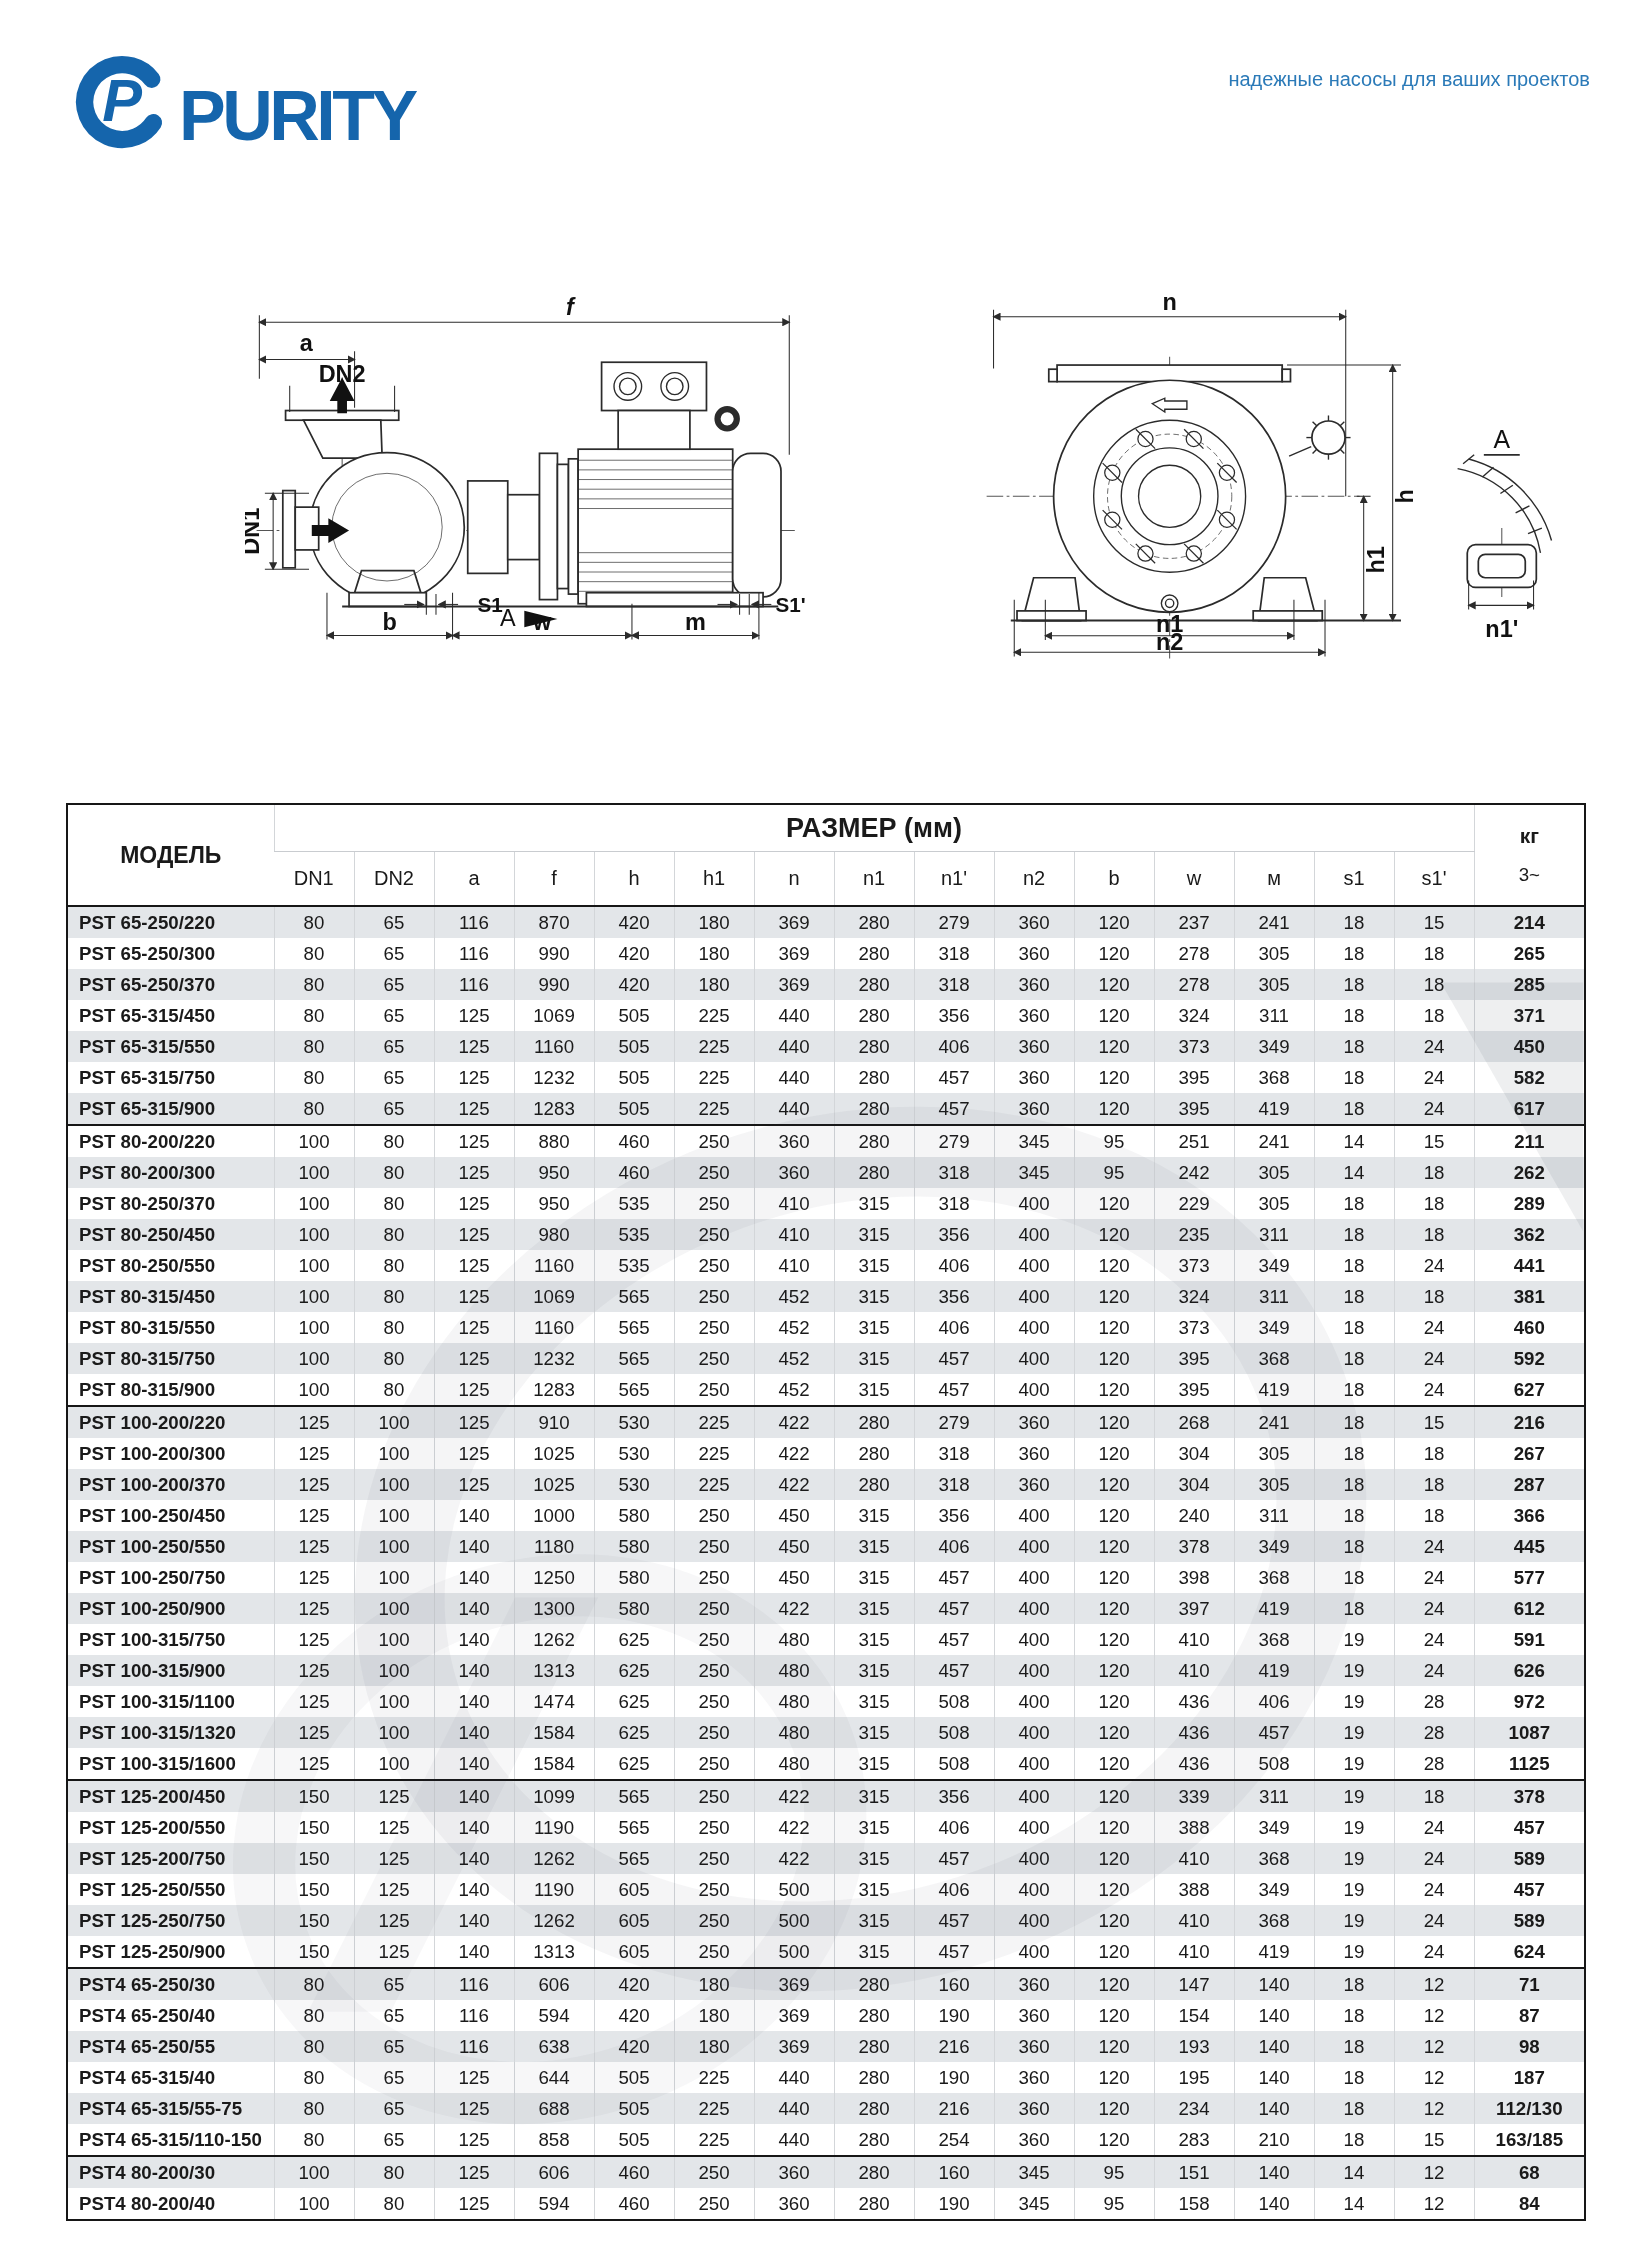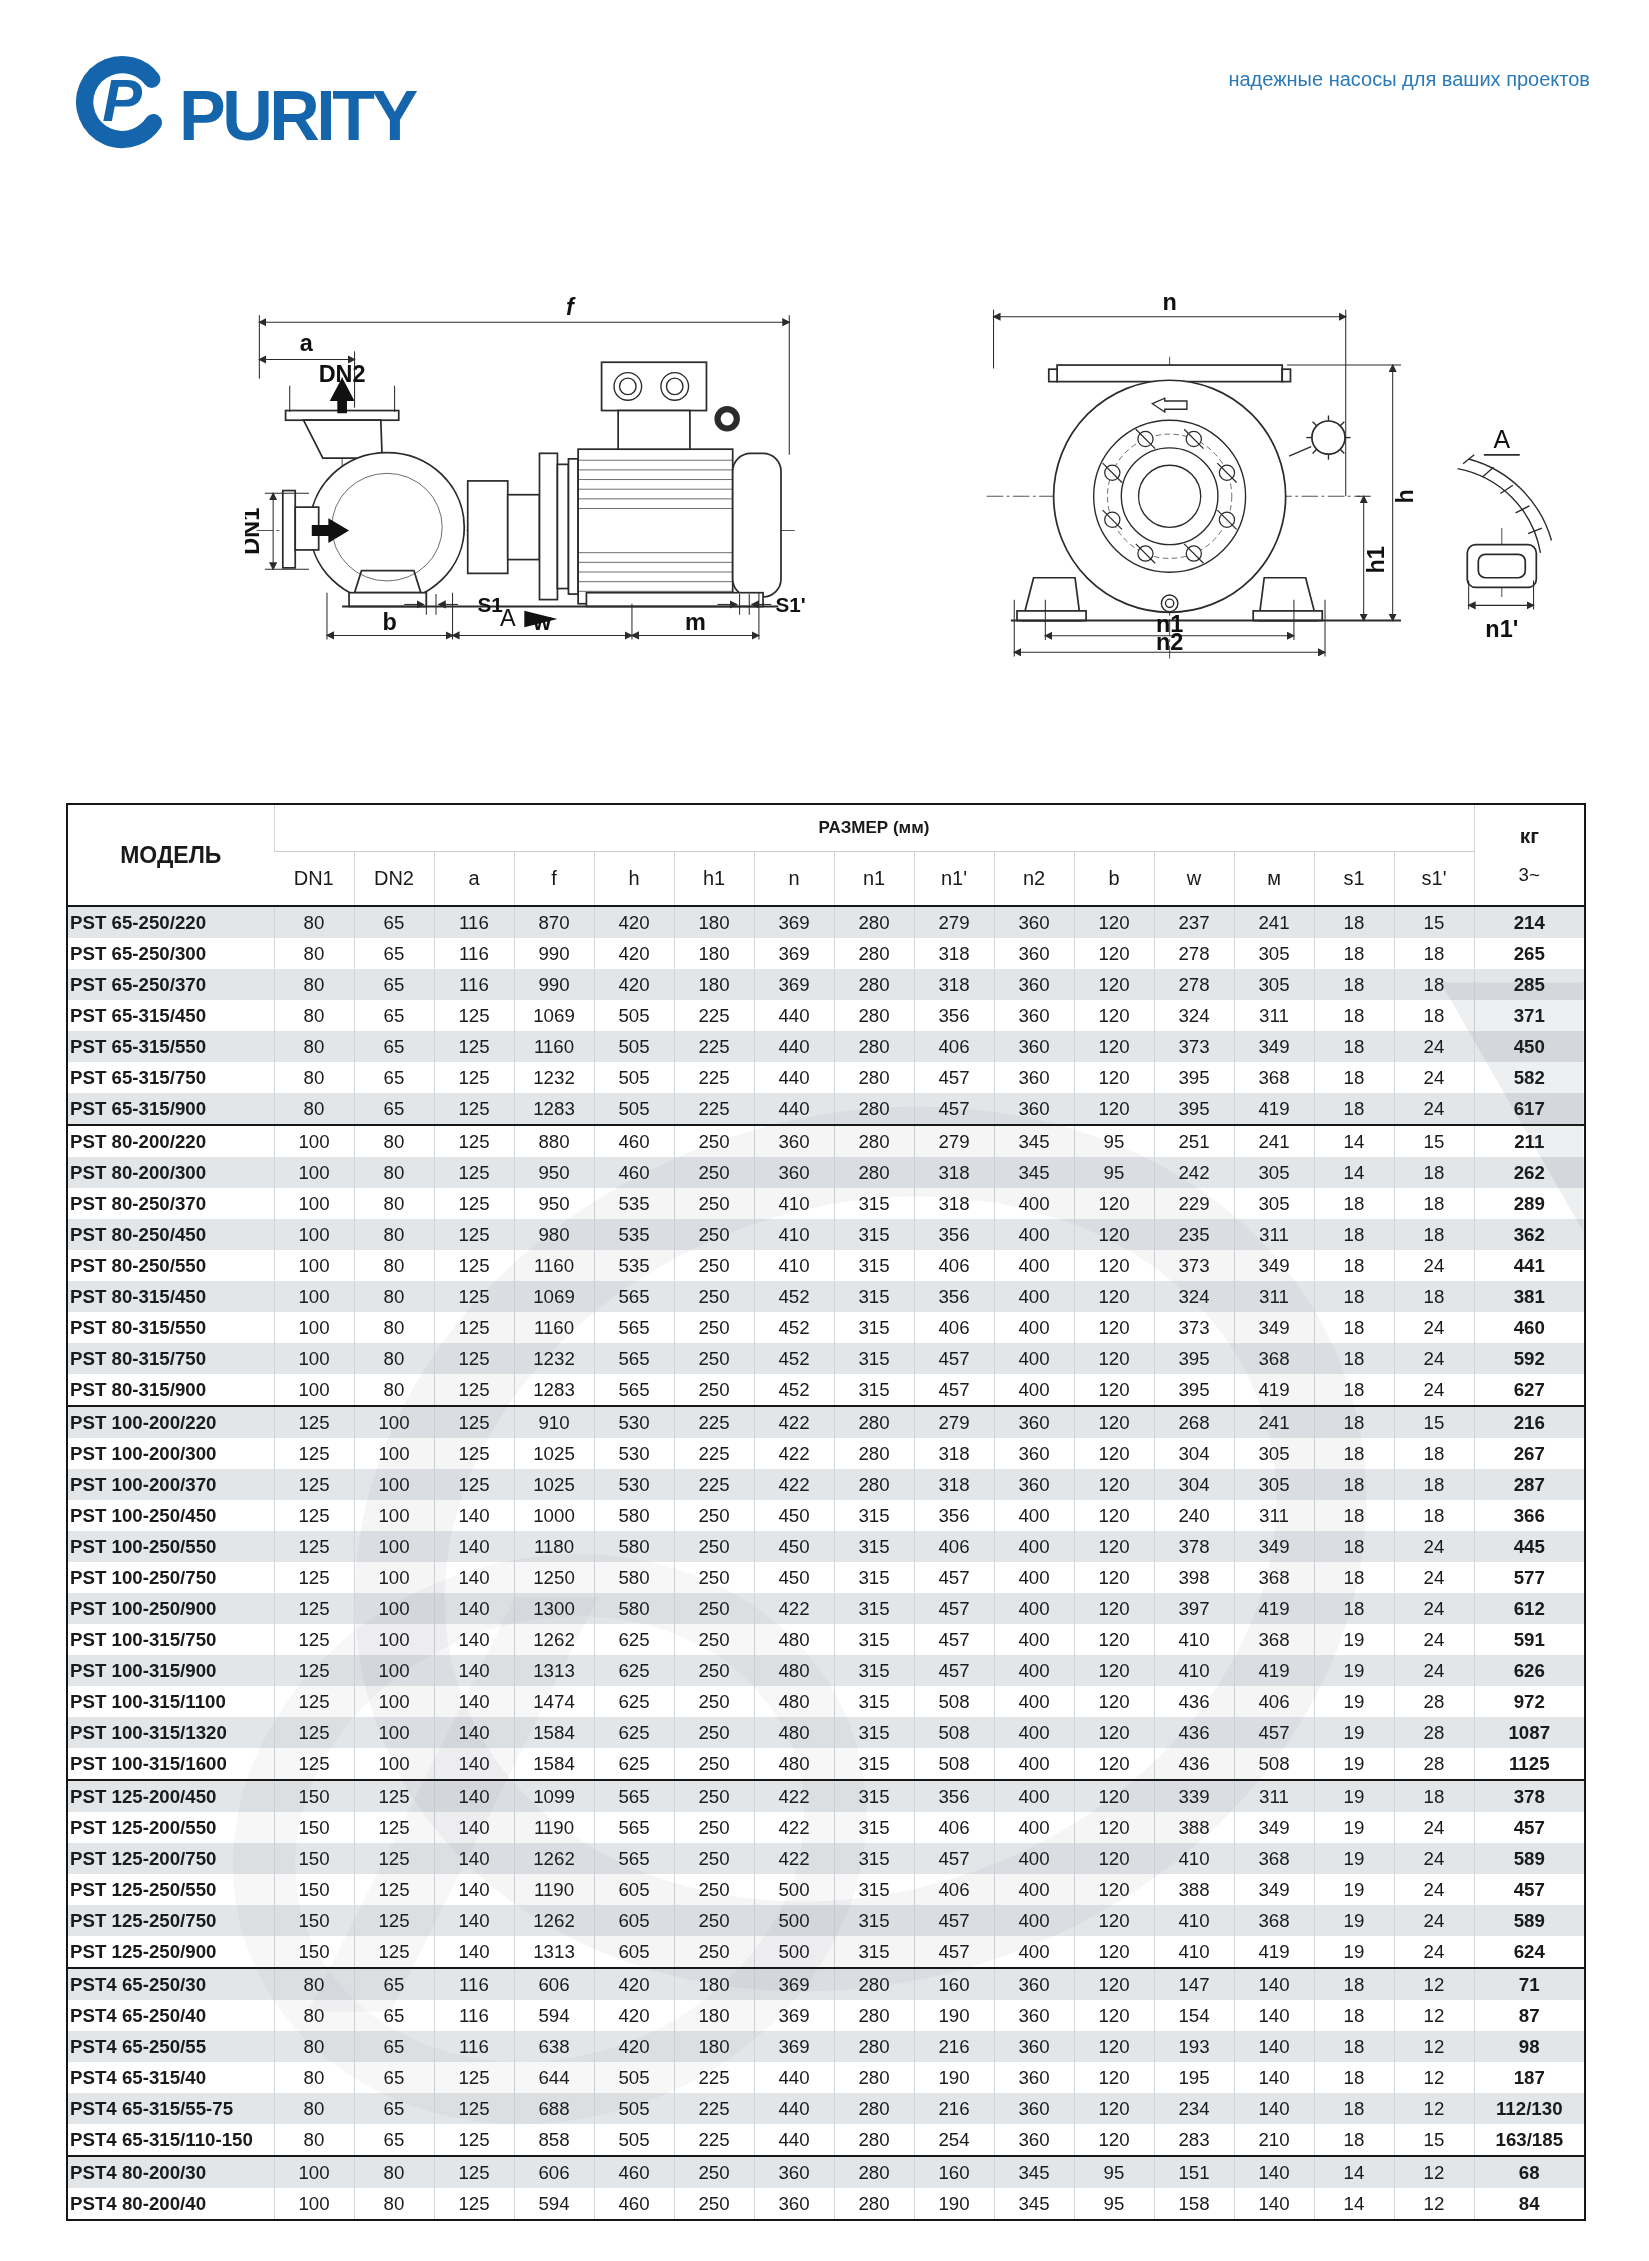--- a/index.html
+++ b/index.html
@@ -13,28 +13,28 @@
   .draw-left{position:absolute;left:245px;top:296px;}
   .draw-right{position:absolute;left:945px;top:296px;}
   svg text{font-family:"Liberation Sans",sans-serif;}
   
   .dims-table{position:absolute;left:66px;top:803px;width:1520px;border-collapse:collapse;
               table-layout:fixed;font-size:18.7px;}
   .dims-table{border:2.8px solid #161616;}
   .dims-table th,.dims-table td{text-align:center;vertical-align:middle;padding:0;}
   .dims-table th+th,.dims-table td+td{border-left:0.7px solid #d3d6d9;}
   .model-h{font-weight:bold;font-size:23px;border-bottom:2.8px solid #161616;}
-  .size-h{font-weight:bold;font-size:17px;height:46px;border-bottom:0.7px solid #c9ccd0;}
+  .size-h{font-weight:bold;font-size:27px;height:46px;border-bottom:0.7px solid #c9ccd0;}
   .kg-h{font-weight:bold;font-size:21px;border-bottom:2.8px solid #161616;}
   .kg-sub{font-weight:normal;font-size:18.7px;margin-top:16.6px;}
   tr.sub th{height:53px;font-weight:normal;font-size:20px;border-bottom:2.8px solid #161616;}
   tbody td{height:31px;}
   tbody tr.alt td{background:#e3e6e9;}
   tbody tr.group-start td{border-top:2.1px solid #161616;}
-  td.model{text-align:left;padding-left:2px;font-weight:bold;}
+  td.model{text-align:left;padding-left:11px;font-weight:bold;}
   td.kg{font-weight:bold;}
   .watermark{position:absolute;left:66px;top:803px;pointer-events:none;z-index:5;}
 </style>
 </head>
 <body>
 
 <div class="page">
 
   <div class="logo">
     <svg width="111" height="104" viewBox="0 0 160 150">

